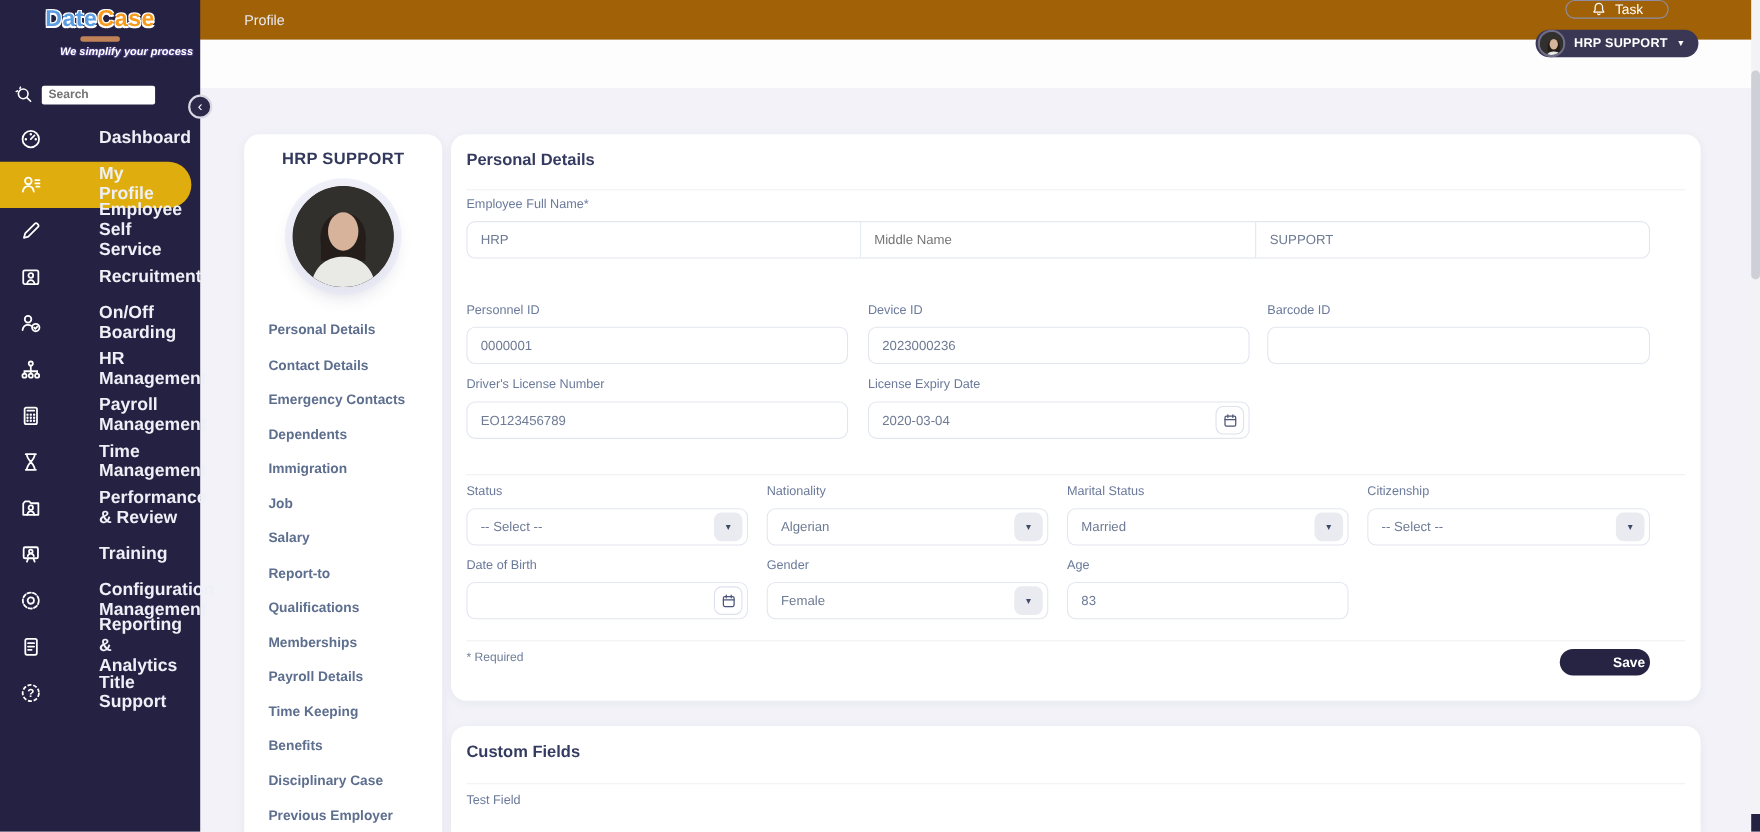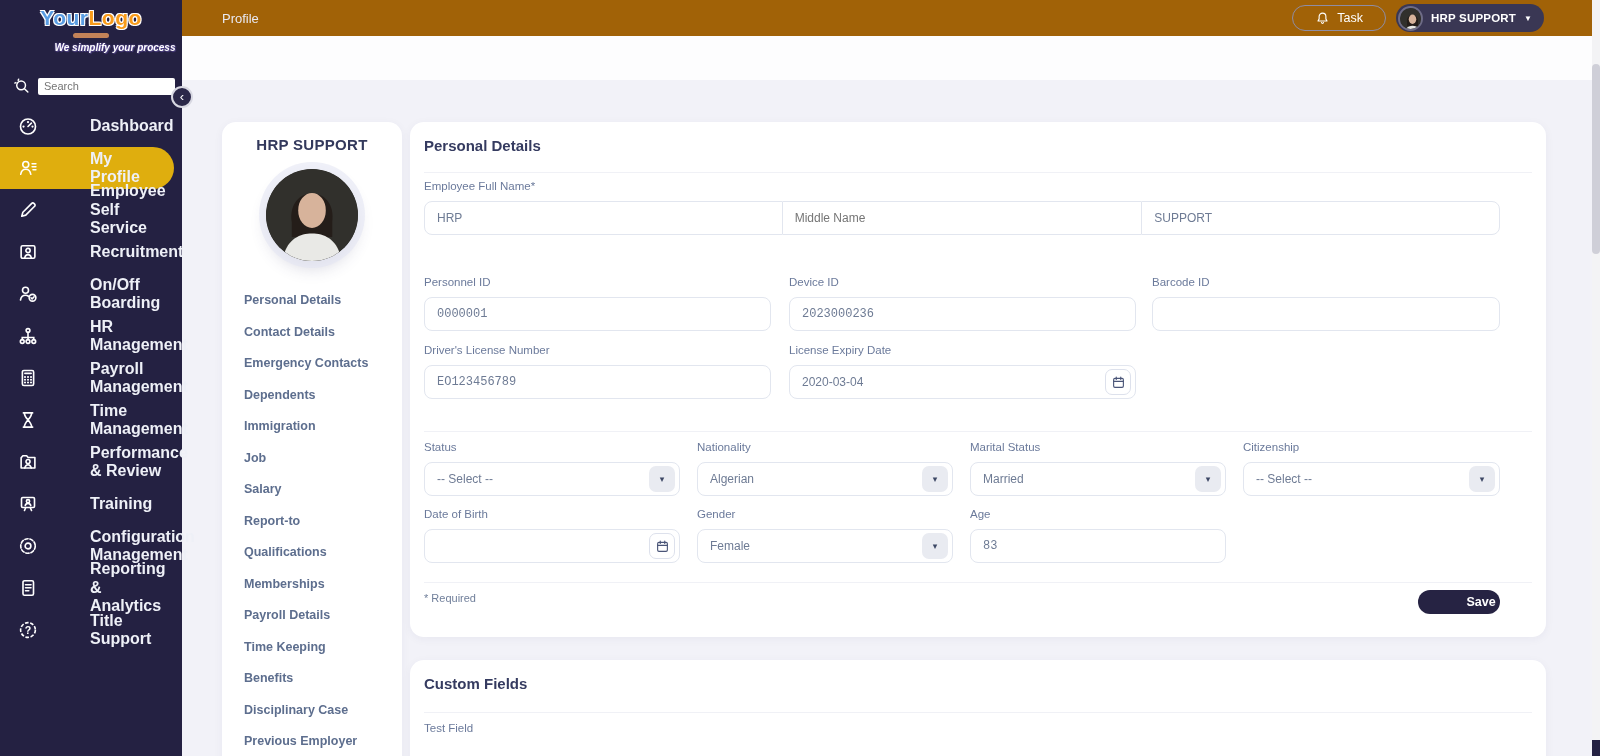--- a/index.html
+++ b/index.html
@@ -1,37 +1,37 @@
 <!DOCTYPE html>
 <html><head>
 <meta charset="utf-8">
 <style>
   * { margin:0; padding:0; box-sizing:border-box; }
   html,body { width:1600px; height:756px; overflow:hidden; font-family:"Liberation Sans", sans-serif; background:#f2f2f8; }
 
   
   .topbar { position:absolute; left:0; top:0; width:1600px; height:36px; background:#a16207; z-index:20; display:flex; align-items:center; }
   .topbar-title { position:absolute; left:222px; top:0; height:36px; display:flex; align-items:center; color:#e9e9f2; font-size:13px; }
-  .topbar-right { position:absolute; right:56px; top:0; height:36px; display:flex; align-items:center; gap:10px; }
+  .topbar-right { position:absolute; right:56px; top:0; height:36px; display:flex; align-items:center; gap:10px;flex-direction:column; }
   .task-btn { height:26px; padding:0 22px; border:1px solid #8f8da4; border-radius:14px; background:transparent; color:#fff; font-size:12.5px; display:flex; align-items:center; gap:7px; cursor:pointer; }
   .user-chip { height:28px; background:#3a3754; border-radius:15px; display:flex; align-items:center; gap:8px; padding:0 12px 0 2px; cursor:pointer; }
   .user-chip .avatar-sm { width:25px; height:25px; border-radius:50%; overflow:hidden; border:2px solid #6e6c86; background:#31302c; flex:0 0 auto; }
   .user-chip .uname { color:#fff; font-size:11.5px; font-weight:bold; letter-spacing:.2px; }
   .user-chip .caret { color:#fff; font-size:8px; }
 
   
   .sidebar { position:absolute; left:0; top:0; width:182px; height:756px; background:#242142; z-index:30; }
   .logo-wrap { text-align:center; padding-top:6px; }
   .logo-line { font-size:21px; font-weight:800; letter-spacing:.5px; }
   .logo-your { color:#5a9de2; text-shadow:-1px -1px 0 #fff,1px -1px 0 #fff,-1px 1px 0 #fff,1px 1px 0 #fff; }
   .logo-logo { color:#f89b1b; text-shadow:-1px -1px 0 #fff,1px -1px 0 #fff,-1px 1px 0 #fff,1px 1px 0 #fff; }
   .logo-dash { width:36px; height:5px; border-radius:3px; background:#c28258; margin:3px auto 4px auto; }
   .logo-tagline { color:#fff; font-size:10px; font-weight:bold; font-style:italic; text-shadow:0 0 2px #6a55b8, 1px 1px 1px #4a3f78;padding-left:48px; }
   .search-row { display:flex; align-items:center; gap:7px; padding-left:13px; margin-top:24px; }
-  .search-input { width:137px; height:17px; border:none; border-radius:2px; background:#fff; font-size:11px; color:#222; padding:0 6px; outline:none; }
+  .search-input { width:103px; height:17px; border:none; border-radius:2px; background:#fff; font-size:11px; color:#222; padding:0 6px; outline:none;font-weight:bold; }
   .collapse-btn { position:absolute; right:-11px; top:86px; width:22px; height:22px; border-radius:50%; background:#2b2849; border:2px solid #d8d8e2; color:#fff; font-size:13px; line-height:17px; text-align:center; cursor:pointer; z-index:31; }
   .menu { margin-top:10px; }
   .menu-item { height:42px; display:flex; align-items:center; gap:13px; padding-left:18px; cursor:pointer; }
   .menu-item.active { width:174px; background:#dfae0e; border-radius:0 22px 22px 0; }
   .mi-icon { width:20px; height:20px; flex:0 0 auto; display:flex; align-items:center; justify-content:center; }
   .mi-label { color:#eef0f7; font-size:16px; font-weight:600; line-height:1.15; padding-right:8px;margin-left:39px; }
 
   
   .content-top-white { position:absolute; left:182px; top:36px; width:1418px; height:44px; background:#fdfdfe; z-index:1; }
 
@@ -44,21 +44,21 @@
   .pnav-list { margin-top:24px; }
   .pnav { display:block; height:31.5px; line-height:31.5px; padding-left:22px; color:#5d6e8e; font-size:12.5px; font-weight:600; cursor:pointer; text-decoration:none; white-space:nowrap; }
 
   
   .form-card { left:410px; top:122px; width:1136px; height:515px; }
   .card-heading { position:absolute; left:14px; top:15px; color:#353b60; font-size:15px; font-weight:bold; }
   .hr { position:absolute; left:14px; right:14px; height:1px; background:#f0f1f6; }
   .fld { position:absolute; }
   .fld-label { color:#6b7a9b; font-size:11.5px; margin-bottom:9px; }
   .control { position:relative; height:34px; width:100%; border:1px solid #e2e6ef; border-radius:8px; background:#fff; font-size:12px; color:#6e7b94; display:flex; align-items:center; padding:0 12px; }
-  input.control { display:block; padding:12px 12px; outline:none;font-family:Liberation Mono, monospace; }
+  input.control { display:block; padding:12px 12px; outline:none; }
   input.control::placeholder { color:#8b97ad; }
   .name-group { display:flex; width:100%; }
   .name-group input { height:34px; border:1px solid #e2e6ef; background:#fff; font-size:12px; color:#6e7b94; padding:0 12px; outline:none; flex:1 1 33.33%; min-width:0; }
   .name-group input:first-child { border-radius:8px 0 0 8px; }
   .name-group input:nth-child(2) { border-left:none; border-right:none; border-radius:0; }
   .name-group input:last-child { border-radius:0 8px 8px 0; }
   .sel-btn { position:absolute; right:4px; top:3px; width:26px; height:26px; background:#e9ebf1; border-radius:7px; display:flex; align-items:center; justify-content:center; color:#3e4966; font-size:9px; cursor:pointer; }
   .datewrap { padding:0; }
   .datewrap input { border:none; outline:none; background:transparent; height:100%; width:calc(100% - 38px); font-size:12px; color:#6e7b94; padding:0 12px; }
   .cal-btn { position:absolute; right:4px; top:3px; width:26px; height:26px; background:#fff; border:1px solid #dde1ec; border-radius:7px; display:flex; align-items:center; justify-content:center; cursor:pointer; }
@@ -102,21 +102,21 @@
       </span>
       <span class="uname">HRP SUPPORT</span>
       <span class="caret">▼</span>
     </div>
   </div>
 </div>
 
 <div class="sidebar">
   <div class="logo-wrap">
     <div class="logo-line">
-      <span class="logo-your">Your</span><span class="logo-logo">Logo</span>
+      <span class="logo-your">Date</span><span class="logo-logo">Case</span>
     </div>
     <div class="logo-dash"></div>
     <div class="logo-tagline">We simplify your process</div>
   </div>
 
   <div class="search-row">
     <span style="display:flex;">
       <svg width="18" height="18" viewBox="0 0 16 16" fill="none" stroke="#fff" stroke-width="1.3" stroke-linecap="round">
           <circle cx="7.2" cy="7.4" r="3.9"></circle>
           <path d="M10.2 10.4l3 3"></path>

